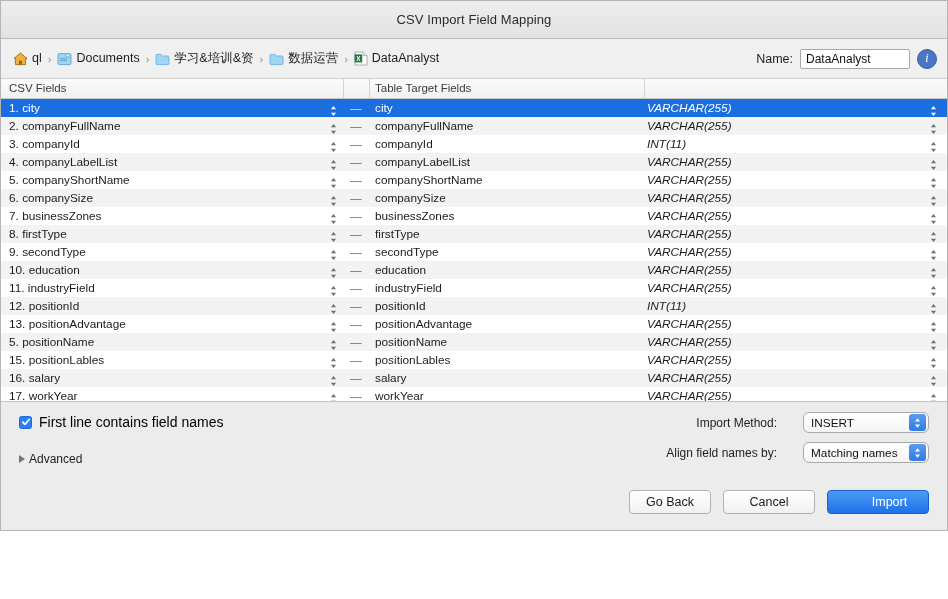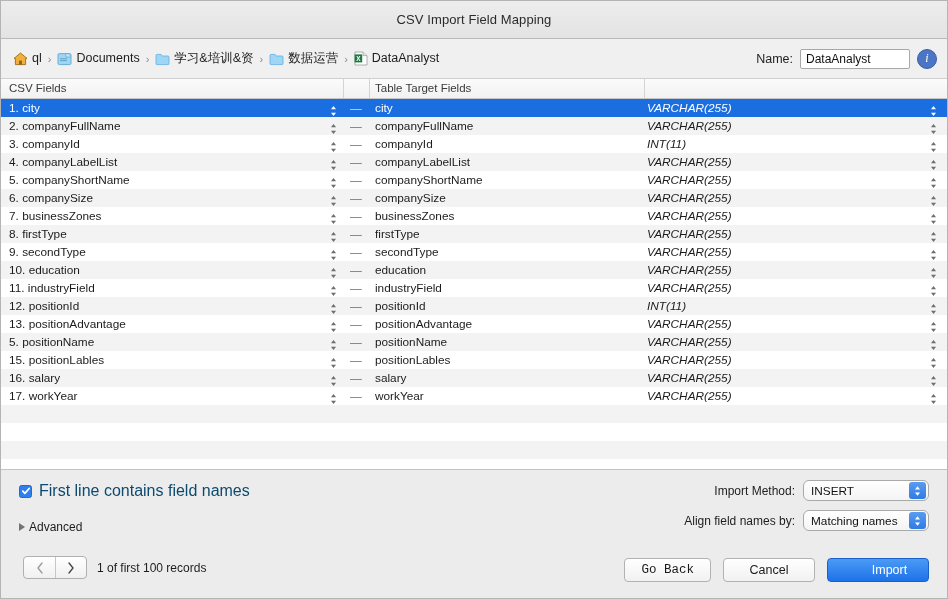--- a/index.html
+++ b/index.html
@@ -6,21 +6,21 @@
   html, body {
     margin: 0; padding: 0;
     width: 948px; height: 599px;
     overflow: hidden;
     font-family: "Liberation Sans", sans-serif;
     -webkit-font-smoothing: antialiased;
   }
   body { background: #ffffff; color: #000; }
 
   .window {
-    width: 948px; height: 599px;
+    width: 948px; height: 531px;
     position: relative;
     display: flex; flex-direction: column;
     background: #ffffff;
     border: 1px solid #b4b4b4;
   }
 
   
   .titlebar {
     height: 38px; flex: 0 0 38px;
     background: linear-gradient(to bottom, #ededed 0%, #e3e3e3 100%);
@@ -127,40 +127,40 @@
     border-top: 1px solid #c3c3c3;
     position: relative;
   }
   .cb-row { position: absolute; left: 18px; top: 12px; display: flex; align-items: center; gap: 7px; }
   .checkbox {
     width: 13px; height: 13px; border-radius: 2.5px;
     background: #2d7ff0; border: 1px solid #1f6ad4;
     display: flex; align-items: center; justify-content: center;
   }
   .checkbox svg { display: block; }
-  .cb-label { font-size: 16px; color: #0c4a6e; }
+  .cb-label { font-size: 14px; color: #000000; }
 
   .adv-row { position: absolute; left: 18px; top: 50px; display: flex; align-items: center; gap: 4px; }
   .tri { width: 0; height: 0; border-left: 6px solid #737373; border-top: 4px solid transparent; border-bottom: 4px solid transparent; }
   .adv-label { font-size: 12px; color: #1d1d1d; }
 
   .nav-row { position: absolute; left: 22px; top: 86px; display: flex; align-items: center; gap: 10px; }
   .seg {
     display: flex; border: 1px solid #b0b0b0; border-radius: 4px; overflow: hidden;
     background: linear-gradient(to bottom, #ffffff, #f0f0f0);
   }
   .seg button {
     width: 31px; height: 21px; border: 0; background: transparent;
     display: flex; align-items: center; justify-content: center; cursor: default; padding: 0;
   }
   .seg button + button { border-left: 1px solid #c6c6c6; }
   .nav-text { font-size: 12px; color: #1d1d1d; }
 
   .opt-grid { position: absolute; right: 18px; top: 10px; }
-  .opt-line { display: flex; align-items: center; justify-content: flex-end; gap: 8px; margin-bottom: 9px; }
+  .opt-line { display: flex; align-items: center; justify-content: flex-end; gap: 26px; margin-bottom: 9px; }
   .opt-label { font-size: 12px; color: #1d1d1d; }
   .popup {
     position: relative; width: 126px; height: 21px;
     border: 1px solid #a9a9a9; border-radius: 6px;
     background: linear-gradient(to bottom, #ffffff, #f4f4f4);
     display: flex; align-items: center;
     font-size: 11.8px; color: #111;
     padding-left: 7px;
   }
   .popup .pop-arrow {
@@ -174,21 +174,21 @@
   .btn {
     height: 24px; border-radius: 4px;
     border: 1px solid #b2b2b2;
     background: linear-gradient(to bottom, #ffffff, #f1f1f1);
     font-family: "Liberation Sans", sans-serif;
     font-size: 12.5px; color: #1a1a1a;
     padding: 0 16px;
     display: flex; align-items: center; justify-content: center;
     cursor: default;
   }
-  .btn.wide { min-width: 71px; font-family: Liberation Mono, monospace; }
+  .btn.wide { min-width: 71px; }
   .btn.cancel { min-width: 92px; }
   .btn.primary {
     background: linear-gradient(to bottom, #4a9bf5, #1e72e8);
     border: 1px solid #1761c9;
     color: #ffffff;
     min-width: 102px;
     padding-left: 39px;
   }
 </style>
 </head>
@@ -534,35 +534,20 @@
         </svg>
       </div>
       <span class="cb-label">First line contains field names</span>
     </div>
 
     <div class="adv-row">
       <span class="tri"></span>
       <span class="adv-label">Advanced</span>
     </div>
 
-    <div class="nav-row">
-      <div class="seg">
-        <button>
-          <svg width="8" height="12" viewBox="0 0 8 12">
-            <path d="M6 1 L2 6 L6 11" fill="none" stroke="#9a9a9a" stroke-width="1.3" stroke-linecap="round" stroke-linejoin="round"></path>
-          </svg>
-        </button>
-        <button>
-          <svg width="8" height="12" viewBox="0 0 8 12">
-            <path d="M2 1 L6 6 L2 11" fill="none" stroke="#4a4a4a" stroke-width="1.4" stroke-linecap="round" stroke-linejoin="round"></path>
-          </svg>
-        </button>
-      </div>
-      <span class="nav-text">1 of first 100 records</span>
-    </div>
 
     <div class="opt-grid">
       <div class="opt-line">
         <span class="opt-label">Import Method:</span>
         <div class="popup">
           <span>INSERT</span>
           <span class="pop-arrow">
             <svg width="9" height="14" viewBox="0 0 9 14">
               <path d="M4.5 2.2 L7 5.4 L2 5.4 Z" fill="#ffffff"></path>
               <path d="M4.5 11.8 L7 8.6 L2 8.6 Z" fill="#ffffff"></path>

